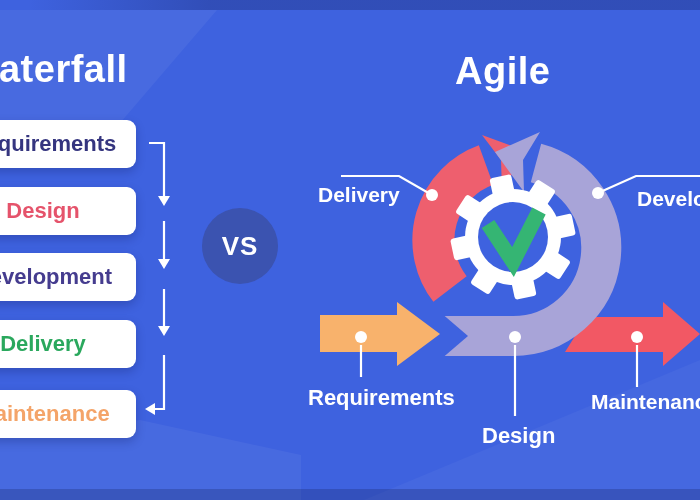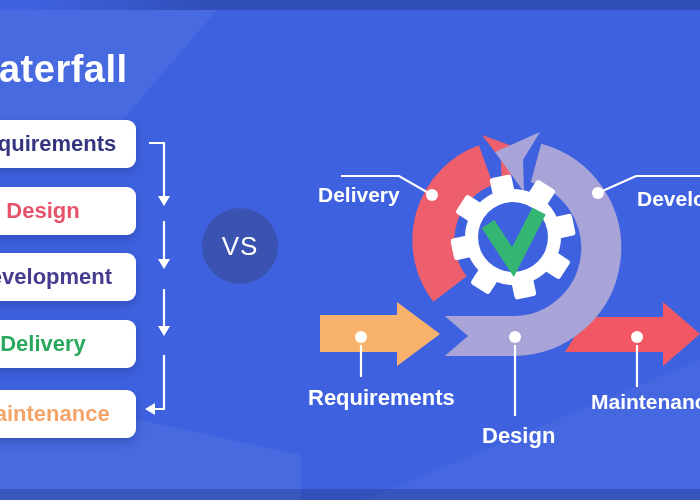--- a/index.html
+++ b/index.html
@@ -14,21 +14,21 @@
   .strip-bottom{position:absolute;bottom:0;left:0;width:700px;height:11px;background:rgba(25,40,110,0.3);}
   .layer{position:absolute;top:0;left:0;width:700px;height:500px;}
   .title{position:absolute;color:#fff;font-weight:bold;font-size:38px;letter-spacing:.5px;white-space:nowrap;}
   .title-waterfall{left:-36px;top:48px;}
   .title-agile{left:455px;top:50px;}
   .step{position:absolute;left:-50px;width:186px;height:48px;background:#fff;border-radius:9px;
     box-shadow:0 4px 10px rgba(10,20,80,0.25);display:flex;align-items:center;justify-content:center;}
   .step-label{font-size:22px;font-weight:bold;white-space:nowrap;}
   .vs-badge{position:absolute;left:202px;top:208px;width:76px;height:76px;border-radius:50%;
     background:#3b53b0;display:flex;align-items:center;justify-content:center;
-    color:#fff;font-weight:normal;font-size:26px;letter-spacing:1px;}
+    color:#fff;font-weight:bold;font-size:26px;letter-spacing:1px;}
   .agile-label{position:absolute;color:#fff;font-weight:bold;font-size:21px;white-space:nowrap;}
   .lbl-delivery{left:318px;top:183px;}
   .lbl-development{left:637px;top:187px;}
   .lbl-requirements{left:308px;top:385px;font-size:22px;}
   .lbl-design{left:482px;top:423px;font-size:22px;}
   .lbl-maintenance{left:591px;top:390px;}
 </style>
 </head>
 <body>
 
@@ -104,20 +104,21 @@
         <circle cx="432" cy="195" r="6"></circle>
         <circle cx="598" cy="193" r="6"></circle>
         <circle cx="361" cy="337" r="6"></circle>
         <circle cx="515" cy="337" r="6"></circle>
         <circle cx="637" cy="337" r="6"></circle>
       </g>
     </g>
   </svg>
 
   <div class="title title-waterfall">Waterfall</div>
+  <div class="title title-agile">Agile</div>
 
   <div class="step" style="top:120px">
     <span class="step-label" style="color: rgb(53, 53, 127);">Requirements</span>
   </div>
   <div class="step" style="top:187px">
     <span class="step-label" style="color: rgb(229, 83, 107);">Design</span>
   </div>
   <div class="step" style="top:253px">
     <span class="step-label" style="color: rgb(69, 60, 143);">Development</span>
   </div>

